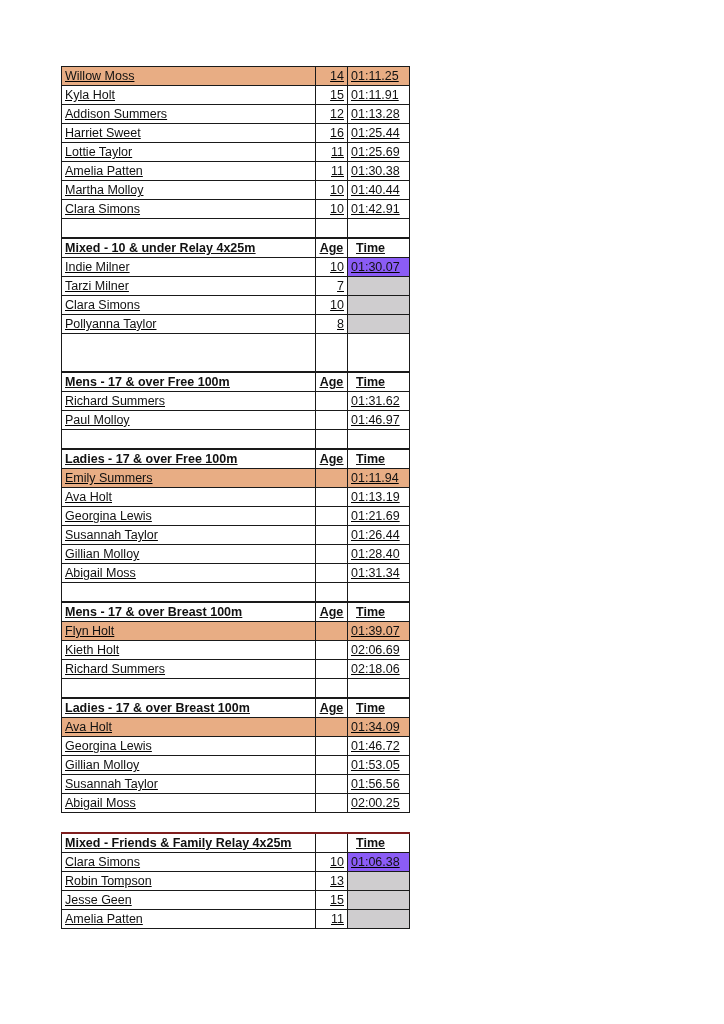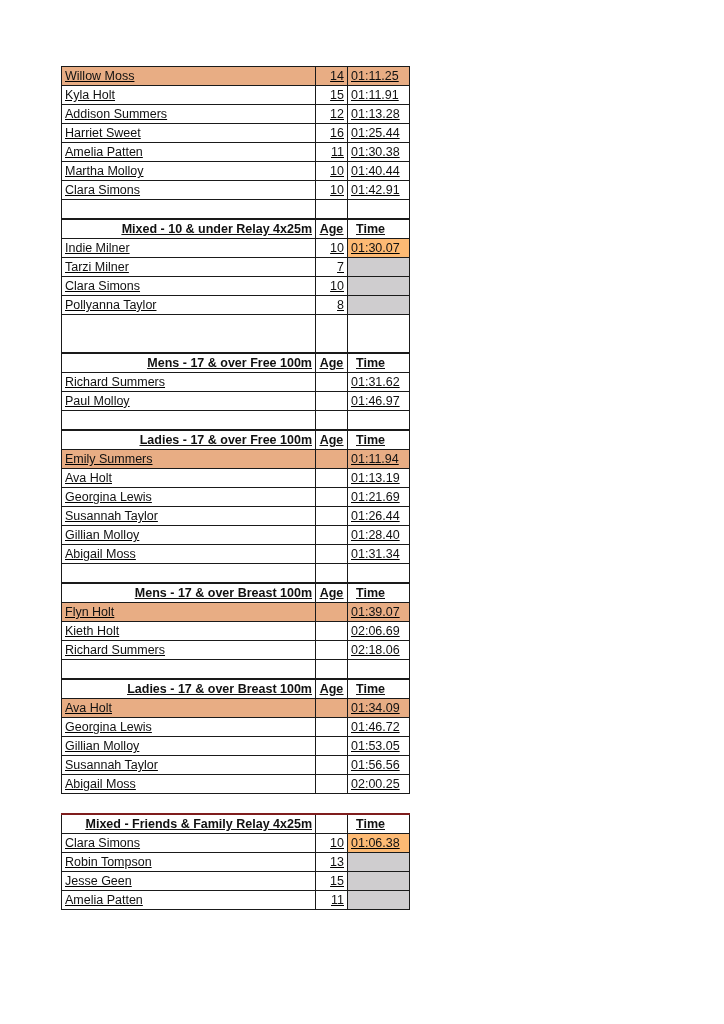--- a/index.html
+++ b/index.html
@@ -7,24 +7,24 @@
          font-family:"Liberation Sans", "DejaVu Sans", sans-serif; }
   .sheet { position:absolute; left:61px; top:66px; width:348px; }
   table { border-collapse:collapse; width:348px; table-layout:fixed;text-decoration:underline; }
   col.c-name { width:254px; }
   col.c-age { width:32px; }
   col.c-time { width:62px; }
   td { border:1px solid #1a1a1a; height:18px; padding:0 3px; font-size:12.5px;
        line-height:18px; color:#111; white-space:nowrap; overflow:hidden; }
   td.age { text-align:right; }
   td.time { text-align:right; padding-right:19px; }
-  tr.hdr td { font-weight:bold; text-decoration:underline; border-top:2px solid #1a1a1a;text-align:right; }
+  tr.hdr td { font-weight:bold; text-decoration:underline; border-top:2px solid #1a1a1a; }
   tr.hdr td.age, tr.hdr td.time { text-align:center; }
   tr.win td { background:#e8ad84; }
-  td.win { background:#fdba74;margin-top:23px; }
+  td.win { background:#8b5cf6;margin-top:23px; }
   td.grey { background:#cfcdcf; }
   tr.blank td { height:18px; }
   tr.tall td { height:37px; }
   table.last { margin-top:19px; }
   table.last tr.hdr td { border-top:2px solid #7f1d1d; }
 </style>
 </head>
 <body>
 
 <div class="sheet">
@@ -49,20 +49,25 @@
       <td>Addison Summers</td>
       <td class="age">12</td>
       <td class="time">01:13.28</td>
     </tr>
     <tr>
       <td>Harriet Sweet</td>
       <td class="age">16</td>
       <td class="time">01:25.44</td>
     </tr>
     <tr>
+      <td>Lottie Taylor</td>
+      <td class="age">11</td>
+      <td class="time">01:25.69</td>
+    </tr>
+    <tr>
       <td>Amelia Patten</td>
       <td class="age">11</td>
       <td class="time">01:30.38</td>
     </tr>
     <tr>
       <td>Martha Molloy</td>
       <td class="age">10</td>
       <td class="time">01:40.44</td>
     </tr>
     <tr>

